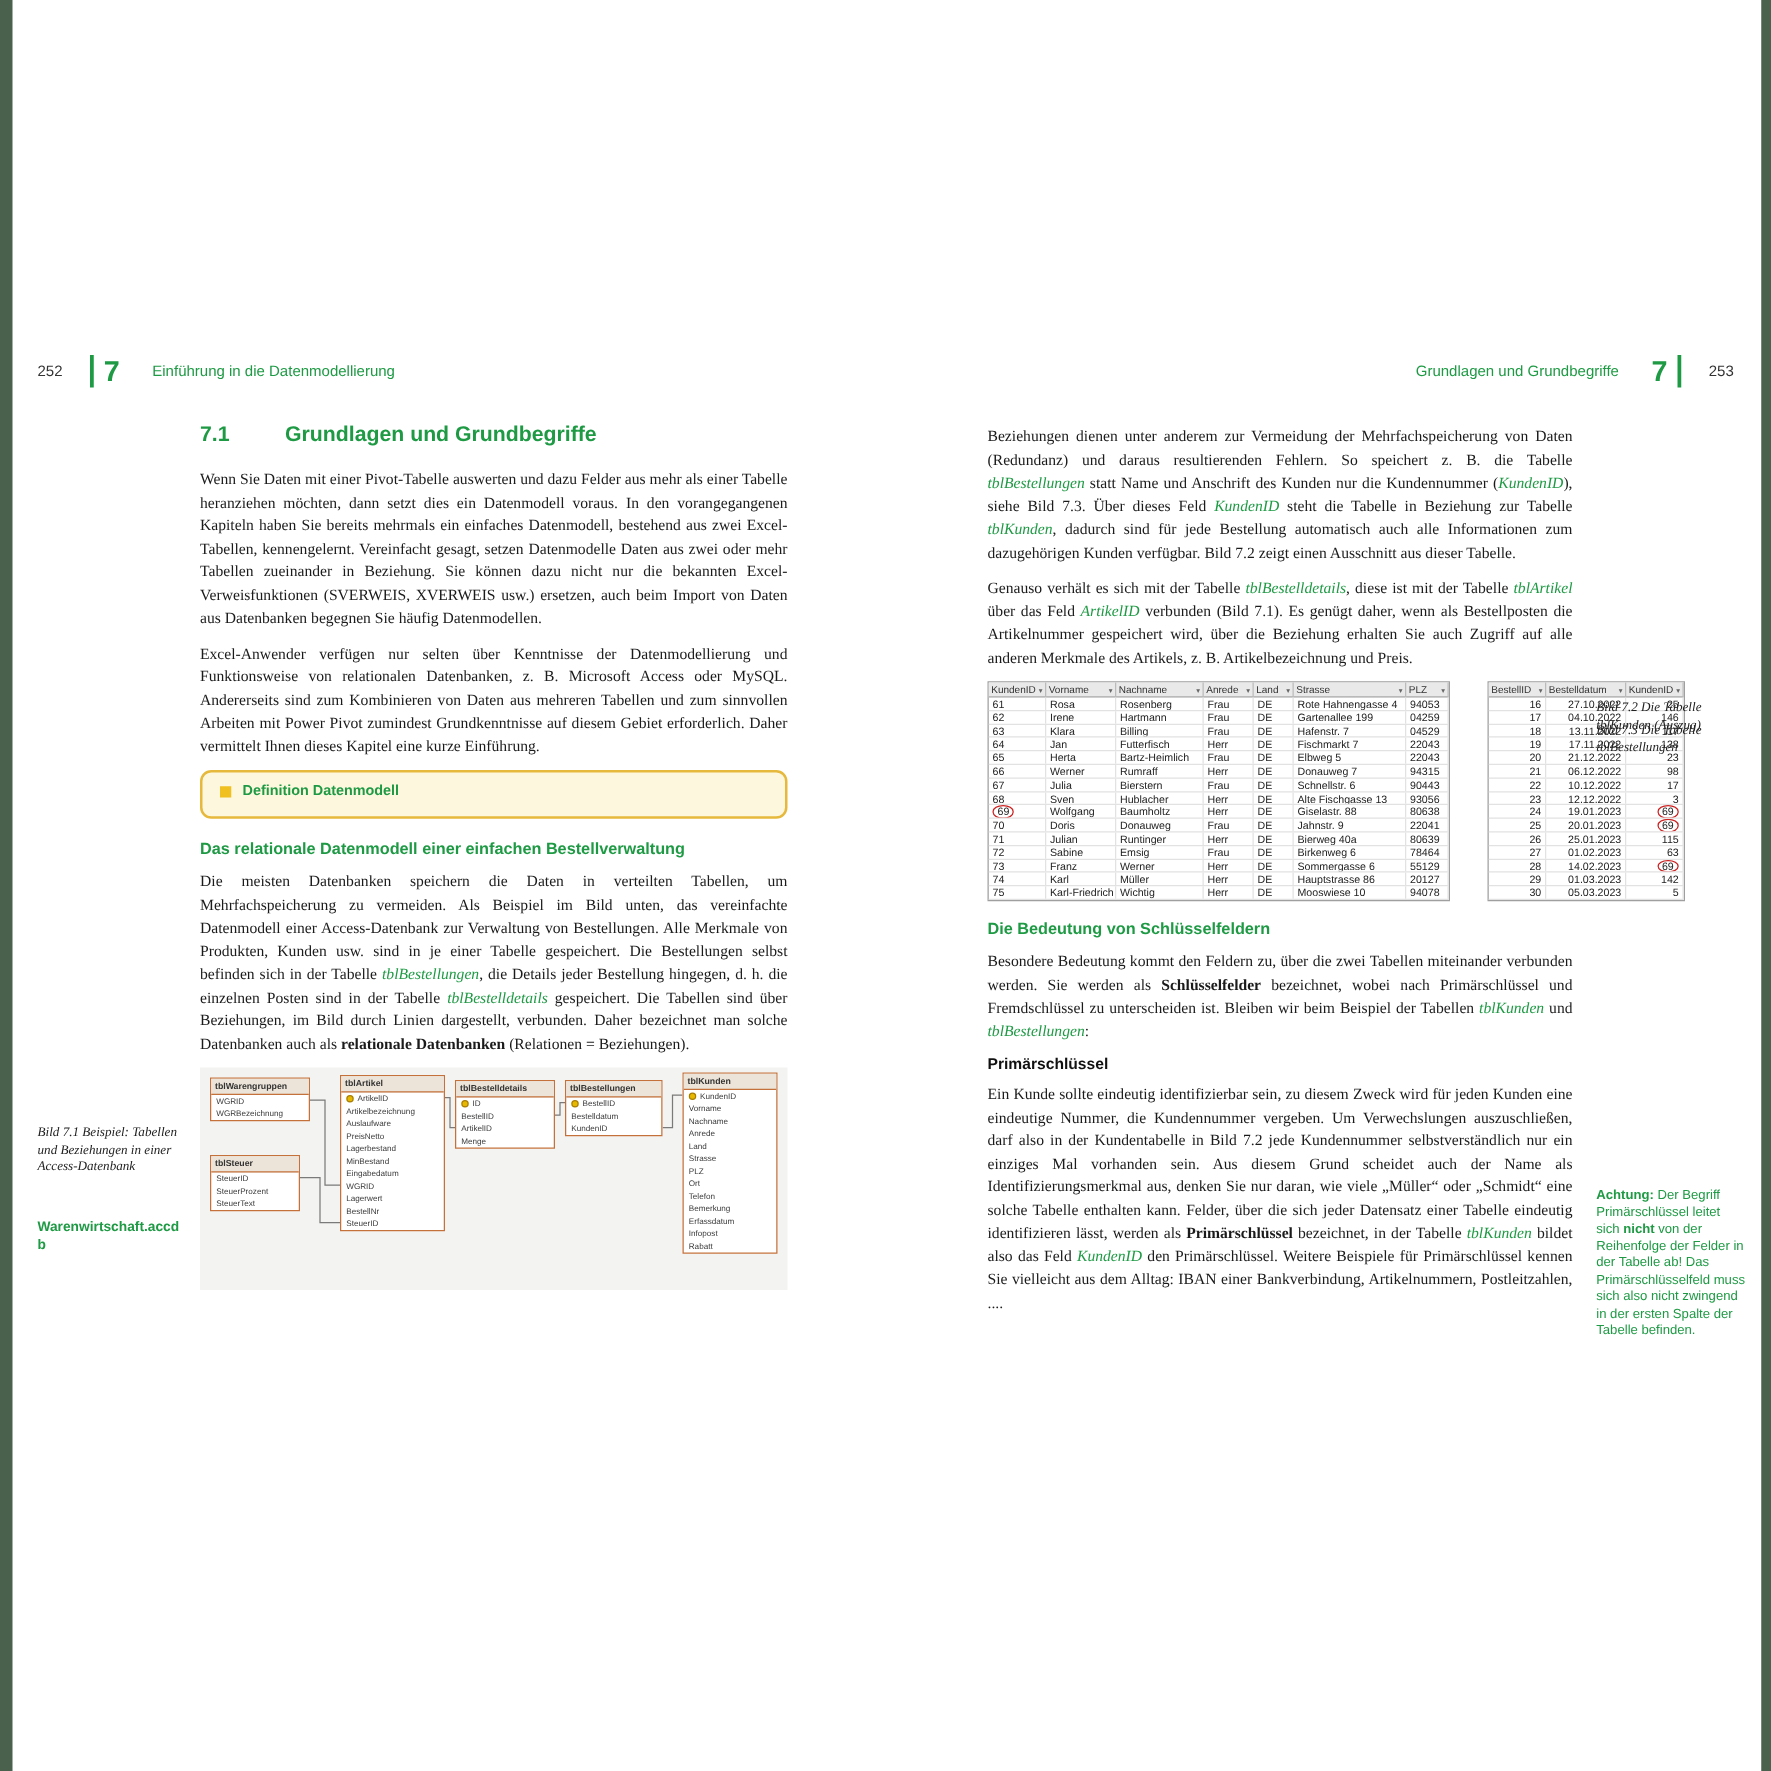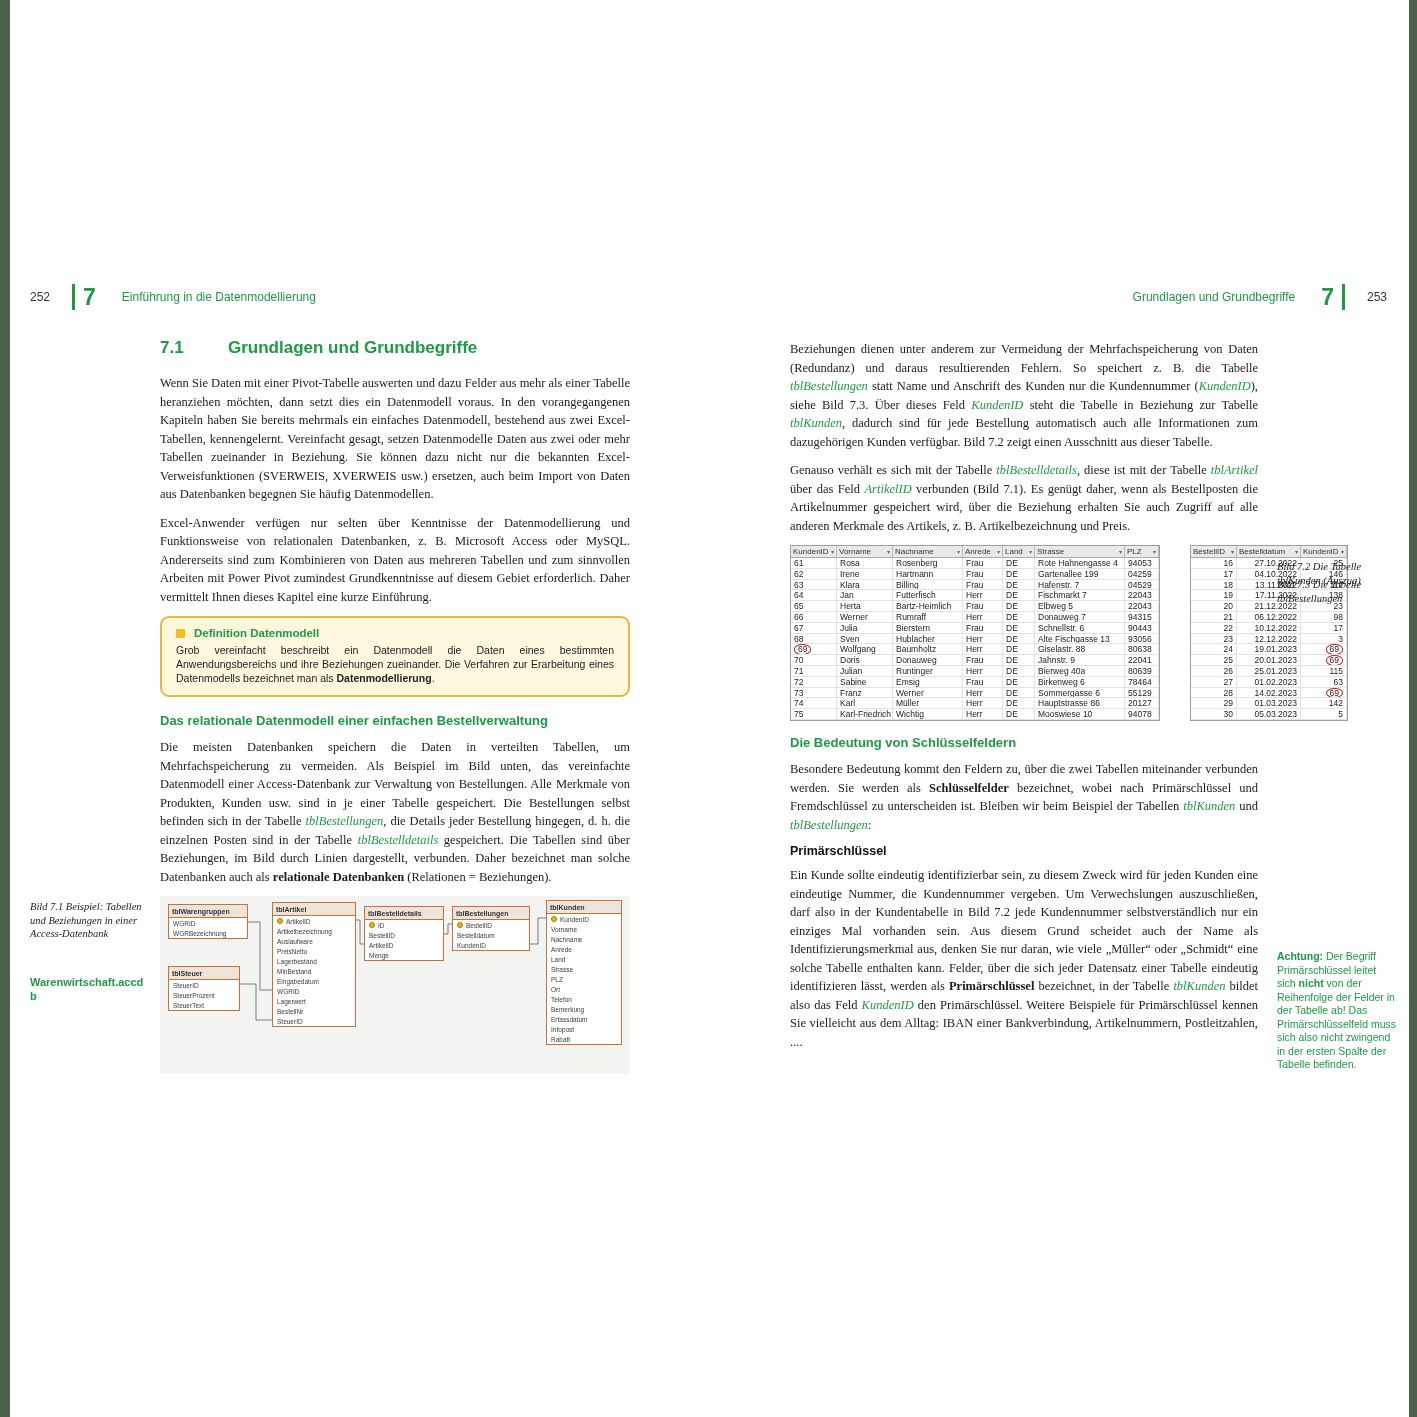--- a/index.html
+++ b/index.html
@@ -124,21 +124,20 @@
     <span class="sec-title">Grundlagen und Grundbegriffe</span>
   </div>
   <p class="bodytext">Wenn Sie Daten mit einer Pivot-Tabelle auswerten und dazu Felder aus mehr als einer Tabelle heranziehen möchten, dann setzt dies ein Datenmodell voraus. In den vorangegangenen Kapiteln haben Sie bereits mehrmals ein einfaches Datenmodell, bestehend aus zwei Excel-Tabellen, kennengelernt. Vereinfacht gesagt, setzen Datenmodelle Daten aus zwei oder mehr Tabellen zueinander in Beziehung. Sie können dazu nicht nur die bekannten Excel-Verweisfunktionen (SVERWEIS, XVERWEIS usw.) ersetzen, auch beim Import von Daten aus Datenbanken begegnen Sie häufig Datenmodellen.</p>
   <p class="bodytext">Excel-Anwender verfügen nur selten über Kenntnisse der Datenmodellierung und Funktionsweise von relationalen Datenbanken, z. B. Microsoft Access oder MySQL. Andererseits sind zum Kombinieren von Daten aus mehreren Tabellen und zum sinnvollen Arbeiten mit Power Pivot zumindest Grundkenntnisse auf diesem Gebiet erforderlich. Daher vermittelt Ihnen dieses Kapitel eine kurze Einführung.</p>
 
   <div class="defbox">
     <div class="def-title-row">
       <span class="def-square"></span>
       <span class="def-title">Definition Datenmodell</span>
     </div>
-    <div class="def-body"><span>Grob vereinfacht beschreibt ein Datenmodell die Daten eines bestimmten Anwendungsbereichs und ihre Beziehungen zueinander. Die Verfahren zur Erarbeitung eines Datenmodells bezeichnet man als </span><span class="b">Datenmodellierung</span><span>.</span></div>
   </div>
 
   <div class="subhead">Das relationale Datenmodell einer einfachen Bestellverwaltung</div>
   <p class="bodytext"><span>Die meisten Datenbanken speichern die Daten in verteilten Tabellen, um Mehrfachspeicherung zu vermeiden. Als Beispiel im Bild unten, das vereinfachte Datenmodell einer Access-Datenbank zur Verwaltung von Bestellungen. Alle Merkmale von Produkten, Kunden usw. sind in je einer Tabelle gespeichert. Die Bestellungen selbst befinden sich in der Tabelle </span><span class="tn">tblBestellungen</span><span>, die Details jeder Bestellung hingegen, d. h. die einzelnen Posten sind in der Tabelle </span><span class="tn">tblBestelldetails</span><span> gespeichert. Die Tabellen sind über Beziehungen, im Bild durch Linien dargestellt, verbunden. Daher bezeichnet man solche Datenbanken auch als </span><span class="b">relationale Datenbanken</span><span> (Relationen = Beziehungen).</span></p>
 
   <div class="diagram">
     <svg class="dg-lines" width="470" height="178" viewBox="0 0 470 178">
       <polyline points="88,26 100,26 100,94 112,94"></polyline>
       <polyline points="80,88 96,88 96,124 112,124"></polyline>
       <polyline points="196,24 200,24 200,48 204,48"></polyline>

